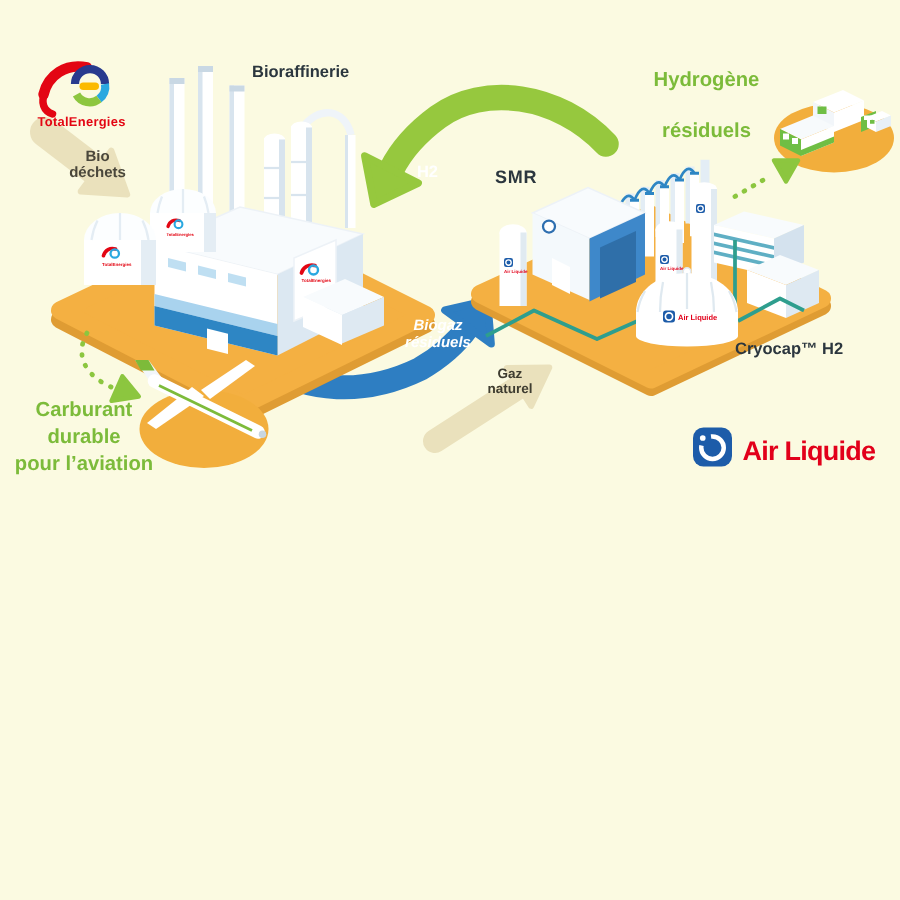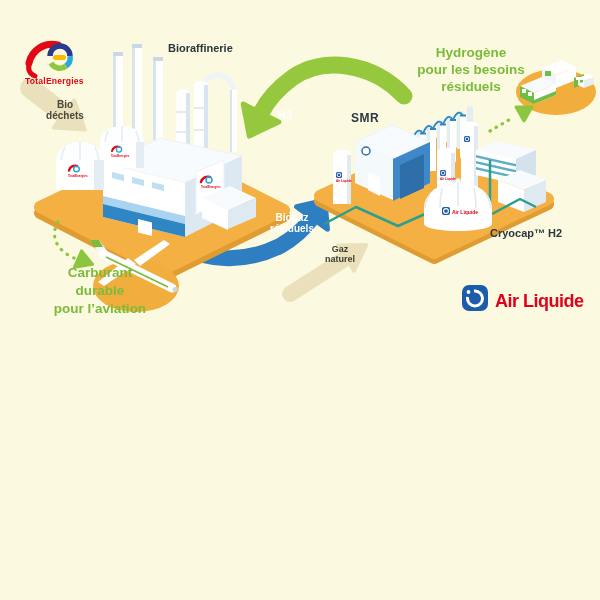--- a/index.html
+++ b/index.html
@@ -5,27 +5,27 @@
   html,body{margin:0;padding:0;background:#fff;}
   .stage{position:relative;width:600px;height:600px;background:#FBFAE1;overflow:hidden;
          font-family:"Liberation Sans",sans-serif;}
   .stage svg{position:absolute;left:0;top:0;}
   .label{position:absolute;font-weight:bold;text-align:center;line-height:1.12;}
   .lbl-dark{color:#2B363E;}
   .lbl-green{color:#7CBB3A;}
   .lbl-white{color:#FFFFFF;}
   .lbl-sand{color:#4A473B;}
   .bioraffinerie{left:168px;top:42px;width:70px;font-size:11px;text-align:left;}
-  .smr{left:351px;top:112px;width:40px;font-size:12px;text-align:left;letter-spacing:.5px;}
+  .smr{left:330px;top:112px;width:40px;font-size:12px;text-align:left;letter-spacing:.5px;}
   .cryocap{left:490px;top:227px;width:90px;font-size:11px;text-align:left;}
   .hydrogene{left:395px;top:44px;width:152px;font-size:13.5px;line-height:17px;}
-  .carburant{left:0px;top:264px;width:112px;font-size:13.5px;line-height:18px;margin-left:44px;}
+  .carburant{left:0px;top:264px;width:112px;font-size:13.5px;line-height:18px;}
   .biodechets{left:31px;top:100px;width:68px;font-size:10px;line-height:10.5px;}
   .gaznaturel{left:316px;top:244px;width:48px;font-size:9px;line-height:10px;color:#3E3C30;}
-  .biogaz{left:258px;top:212px;width:68px;font-size:10px;line-height:11px;}
+  .biogaz{left:258px;top:212px;width:68px;font-size:10px;line-height:11px;font-style:italic;}
   .h2lbl{left:268px;top:109px;width:34px;font-size:11px;}
 </style>
 </head>
 <body>
 
 <div class="stage">
 
 <svg width="600" height="600" viewBox="0 0 600 600">
 
   <g>
@@ -302,21 +302,21 @@
 </svg>
 
   <div class="label lbl-dark bioraffinerie">Bioraffinerie</div>
 
   <div class="label lbl-dark smr">SMR</div>
 
   <div class="label lbl-dark cryocap">Cryocap™ H2</div>
 
   <div class="label lbl-green hydrogene">
     <span>Hydrogène</span><br>
-    <span>pour les besoins</span><br>
+    <br>
     <span>résiduels</span>
   </div>
 
   <div class="label lbl-green carburant">
     <span>Carburant</span><br>
     <span>durable</span><br>
     <span>pour l’aviation</span>
   </div>
 
   <div class="label lbl-sand biodechets">

